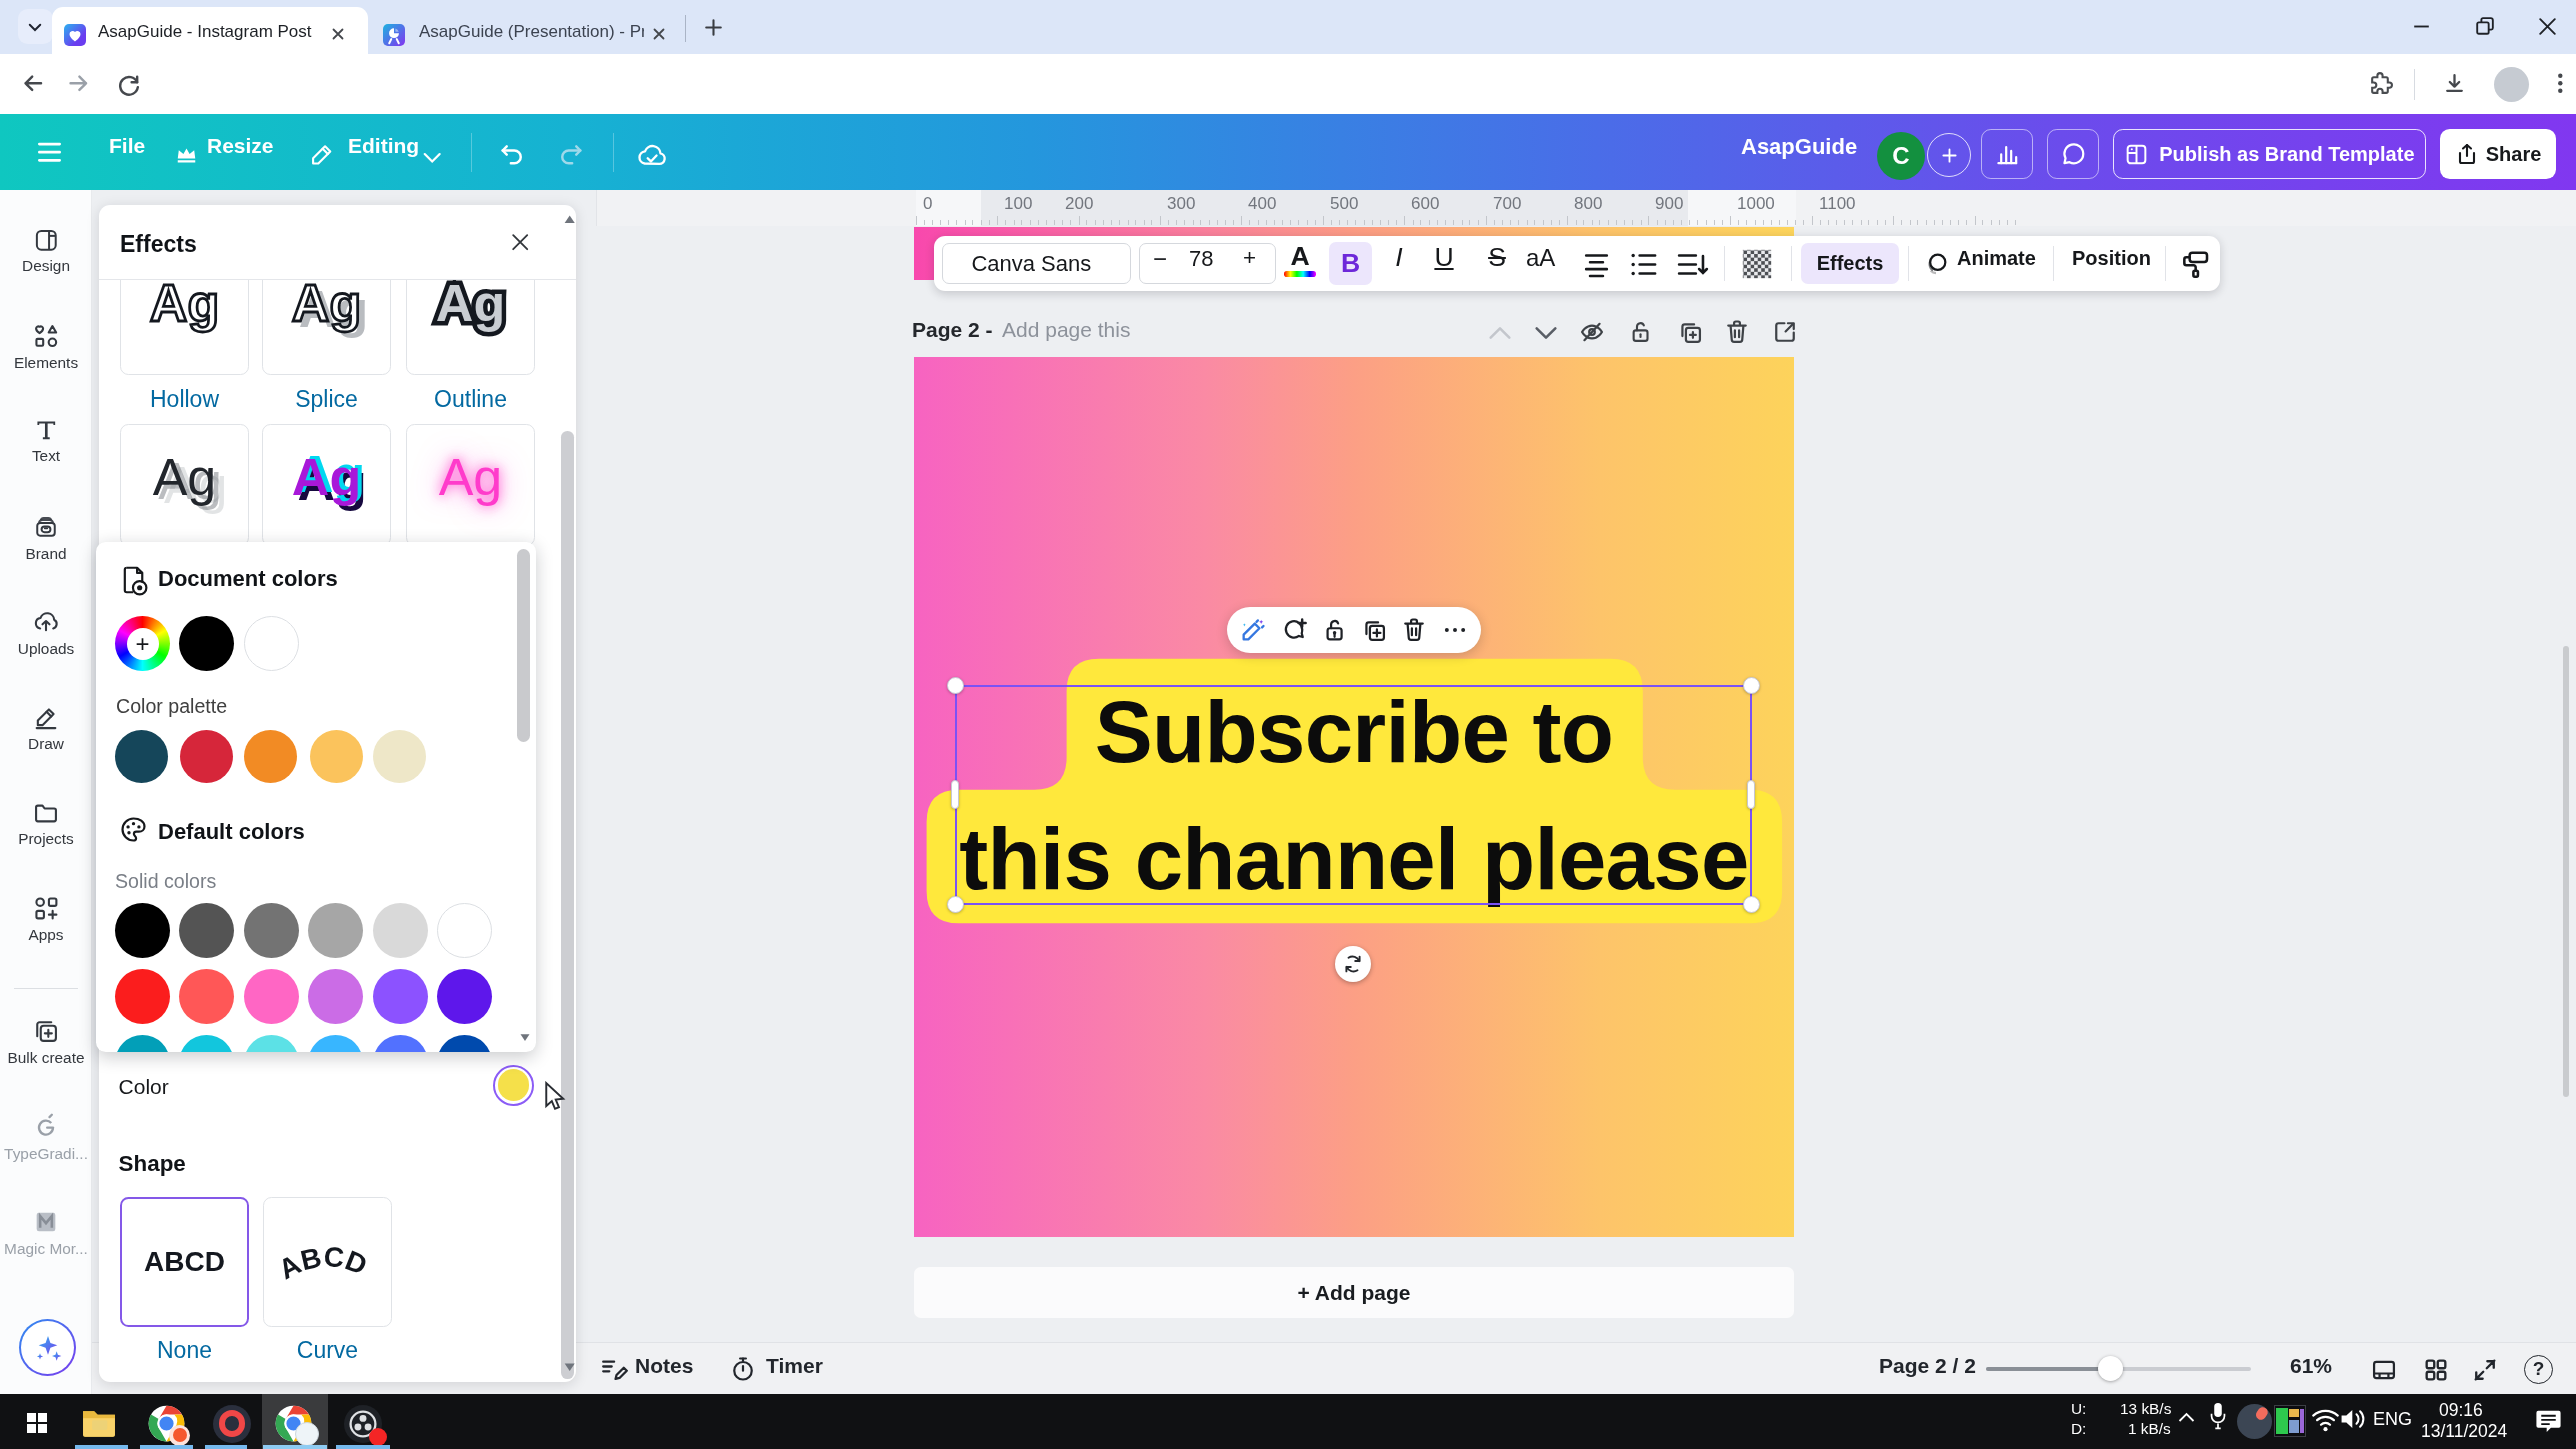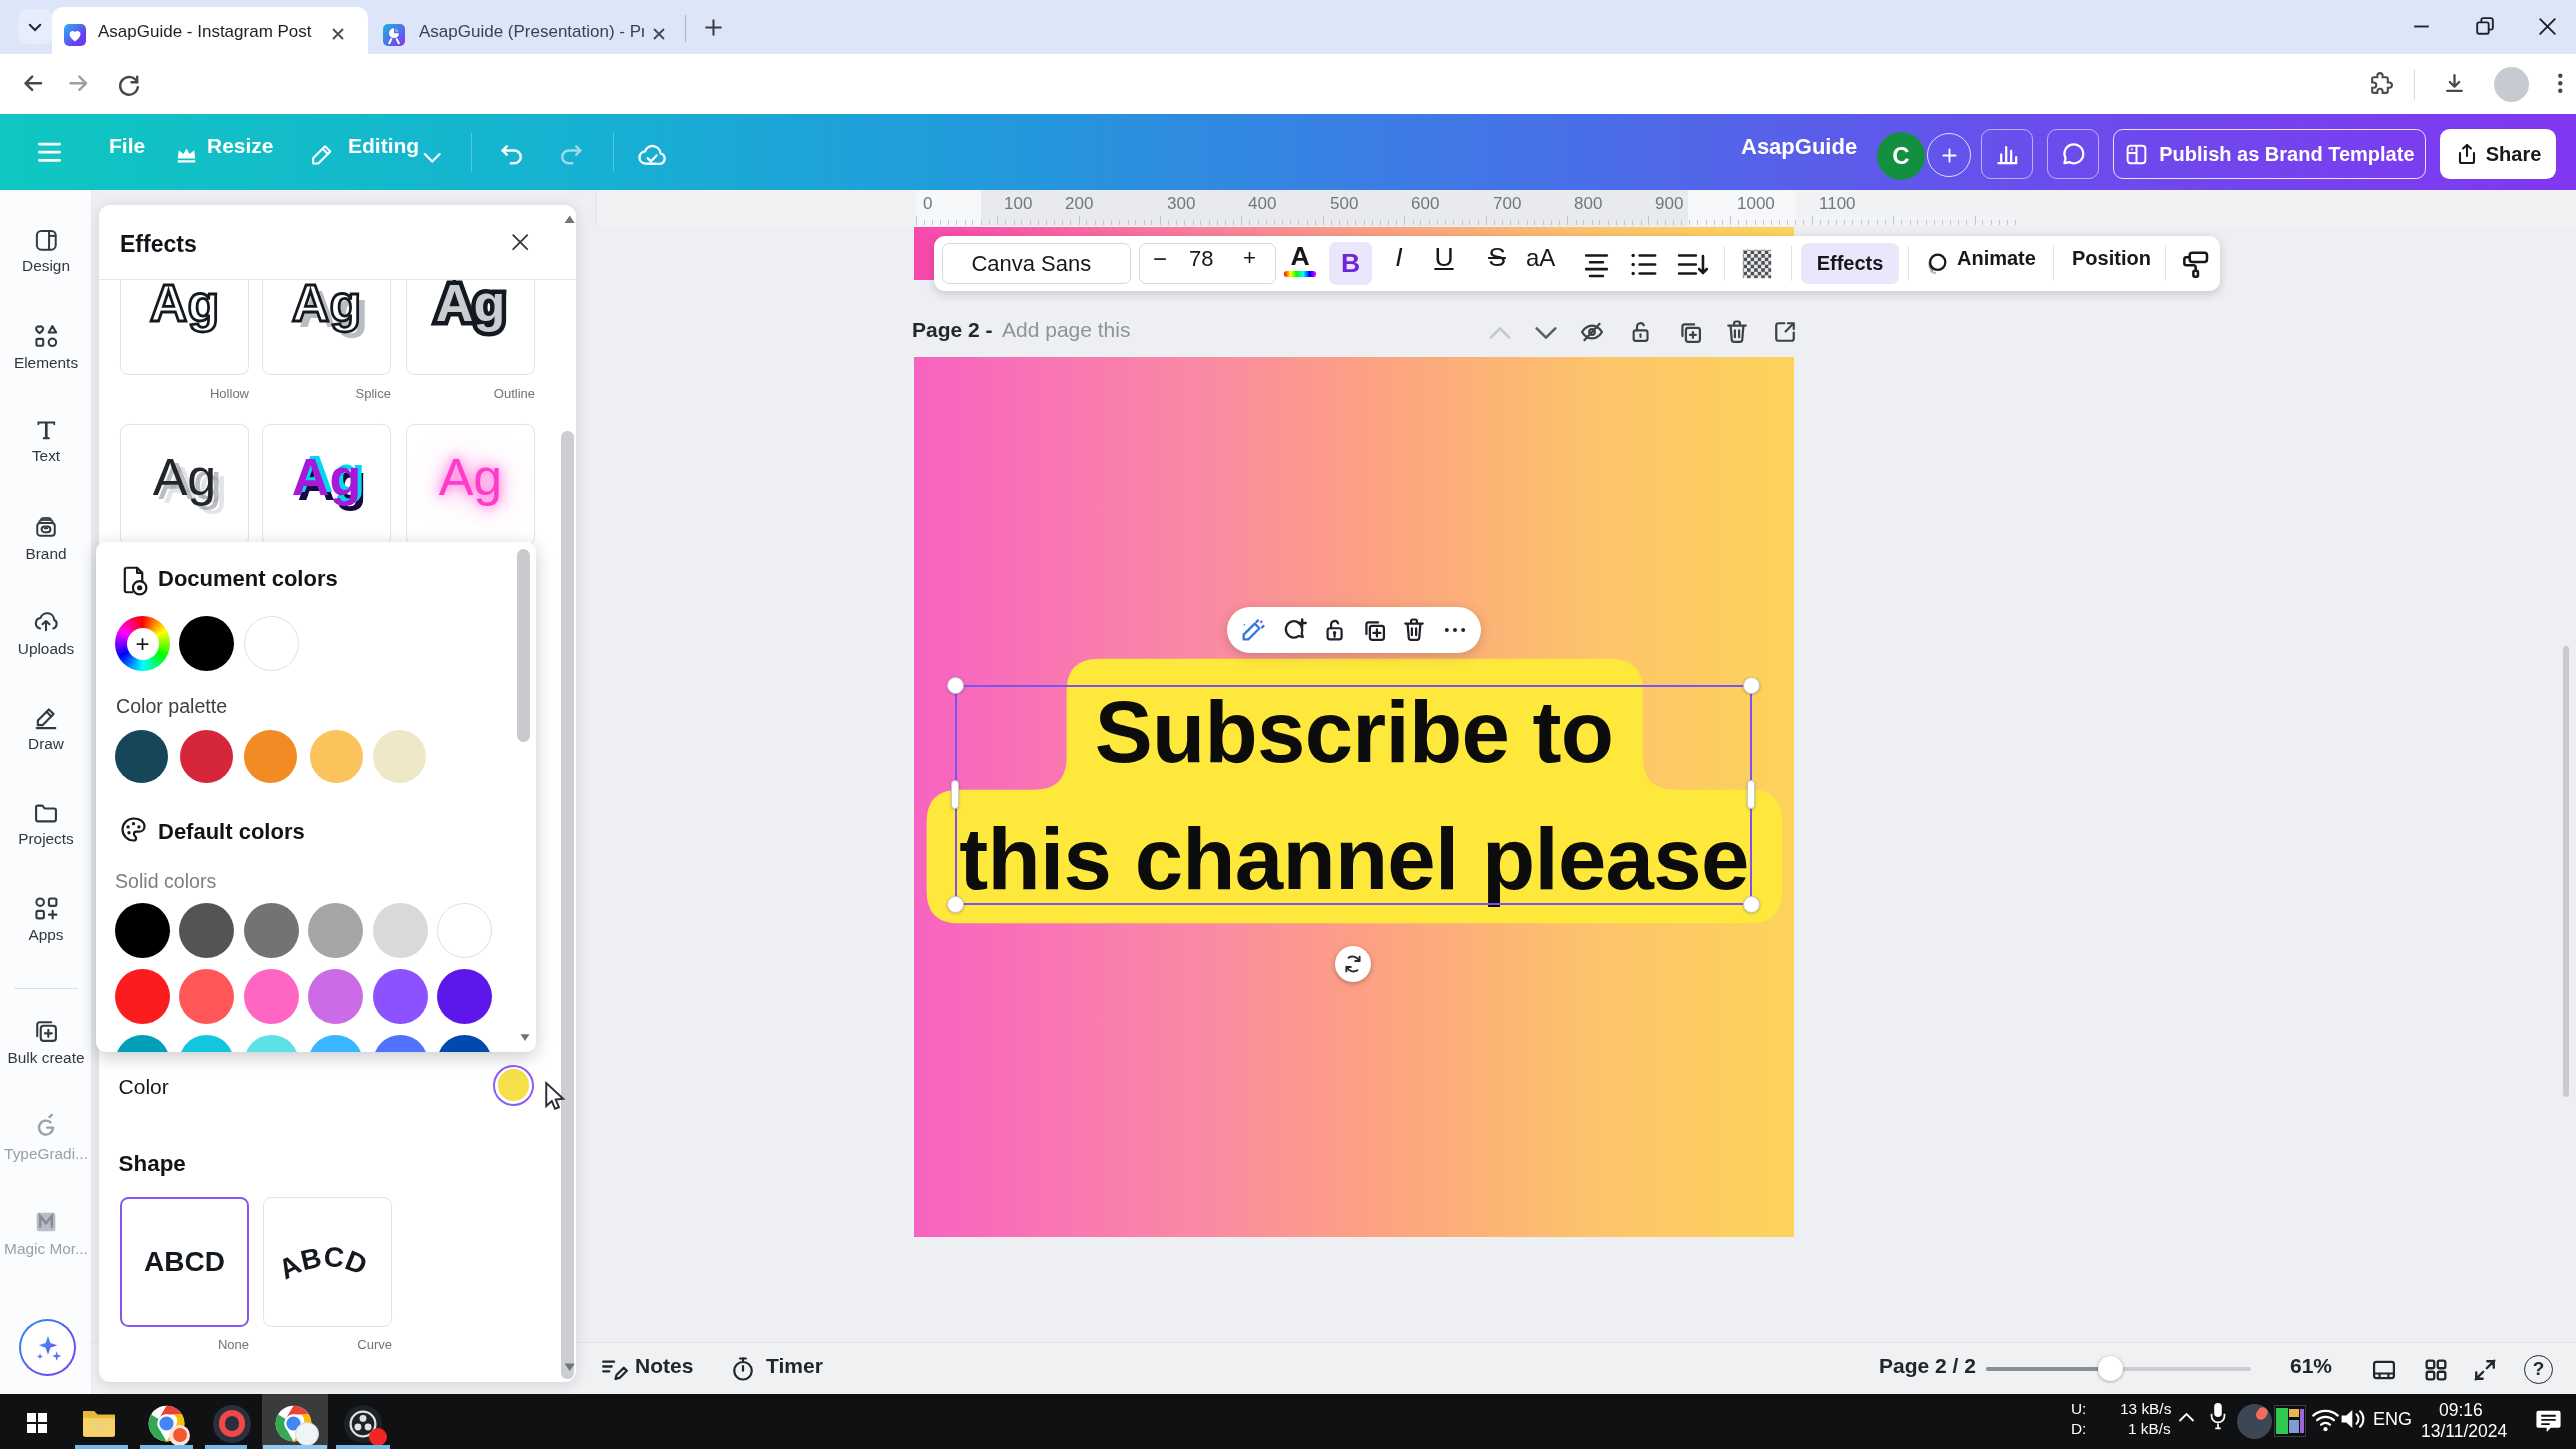--- a/index.html
+++ b/index.html
@@ -37,21 +37,21 @@
 #vscroll{position:absolute;left:2563px;top:456px;width:6.3px;height:451px;border-radius:3.5px;background:#c9cbce}
 #statusbar{position:absolute;left:0;top:1152px;width:2576px;height:53px;background:#f0f1f3;border-top:1.4px solid #e0e2e6}
 .stxt{position:absolute;top:10.5px;font-size:21px;font-weight:700;color:#22262c}
 #sidebar{position:absolute;left:0;top:0;width:92px;height:1205px;background:#fbfcfd;border-right:0.7px solid #e8eaed}
 .navitem{position:absolute;left:0;width:92px;text-align:center;color:#33373d}
 .navitem .lbl{font-size:15.4px;color:#33373d;margin-top:3.5px}
 .navitem svg{margin:0 auto}
 #fxpanel{position:absolute;left:99px;top:14.7px;width:477px;height:1177px;background:#fff;border-radius:11.2px;box-shadow:0 2.8px 12.6px rgba(20,24,31,.13)}
 #colorpanel{position:absolute;left:96px;top:352px;width:440px;height:510px;background:#fff;border-radius:9.8px;box-shadow:0 4.2px 17px rgba(20,24,31,.22);overflow:hidden}
 .fxcard{position:absolute;width:129px;border:1.4px solid #e0e3e7;border-radius:8.4px;background:#fff;overflow:hidden}
-.fxlbl{position:absolute;font-size:13px;color:#737373;width:129px;text-align:right}
+.fxlbl{position:absolute;font-size:23px;color:#0369a1;width:129px;text-align:center}
 .circ{border-radius:50%}
 #fmtbar{position:absolute;left:934px;top:46px;width:1286px;height:55px;background:#fff;border-radius:11.2px;box-shadow:0 2.1px 9.8px rgba(20,24,31,.18)}
 #elbar{position:absolute;left:1227px;top:417px;width:254px;height:46px;background:#fff;border-radius:23px;box-shadow:0 2.8px 11.2px rgba(20,24,31,.2);display:flex;align-items:center;justify-content:space-evenly}
 #taskbar{position:absolute;left:0;top:1394px;width:2576px;height:55px;background:#101113}
 .tray{color:#fff;font-size:15.4px;position:absolute}
 </style></head>
 <body>
 <div id="tabbar">
   <div id="tabsearch">
       <svg width="18" height="18" viewBox="0 0 24 24" fill="none" stroke="#1f2430" stroke-width="2.6" stroke-linecap="round">
@@ -388,20 +388,21 @@
   <div style="position:absolute;left:951px;top:590px;width:8.4px;height:29px;border-radius:4.2px;background:#fff;border:1px solid #c6c6d2;box-shadow:0 0.7px 2.8px rgba(0,0,0,.25)"></div>
   <div style="position:absolute;left:1747px;top:590px;width:8.4px;height:29px;border-radius:4.2px;background:#fff;border:1px solid #c6c6d2;box-shadow:0 0.7px 2.8px rgba(0,0,0,.25)"></div>
   <div style="position:absolute;left:1335px;top:756px;width:36px;height:36px;border-radius:50%;background:#fff;box-shadow:0 1.4px 5.6px rgba(0,0,0,.3);display:flex;align-items:center;justify-content:center">
     <svg width="24" height="24" viewBox="0 0 24 24" fill="none" stroke="#26292e" stroke-width="1.9" stroke-linecap="round" stroke-linejoin="round">
         <path d="M7.5 5.8a7.2 7.2 0 0 1 10.8 3.4"></path>
         <path d="M18.6 4.6v4.4h-4.4"></path>
         <path d="M16.5 18.2A7.2 7.2 0 0 1 5.7 14.8"></path>
         <path d="M5.4 19.4V15h4.4"></path>
       </svg>
   </div>
+  <div id="addpage">+ Add page</div>
   <div id="vscroll"></div>
   <div id="fmtbar">
     <div style="position:absolute;left:8.4px;top:7px;width:189px;height:41px;border:1.4px solid #d5d8dd;border-radius:7px;font-size:22px;color:#16181b;line-height:39px;padding-left:28px">Canva Sans</div>
     <div style="position:absolute;left:205px;top:7px;width:137px;height:41px;border:1.4px solid #d5d8dd;border-radius:7px"></div>
     <div style="position:absolute;left:219px;top:9px;font-size:24px;color:#16181b">−</div>
     <div style="position:absolute;left:255px;top:9.8px;font-size:22px;color:#16181b">78</div>
     <div style="position:absolute;left:309px;top:9px;font-size:22.4px;color:#16181b">+</div>
     <div style="position:absolute;left:350px;top:5.6px;width:32px;text-align:center">
       <div style="font-size:26.6px;font-weight:700;color:#16181b;line-height:28px">A</div>
       <div style="height:6.3px;border-radius:2.8px;margin-top:1.4px;background:linear-gradient(90deg,#f00,#ff0,#0f0,#0ff,#00f,#f0f)"></div>

